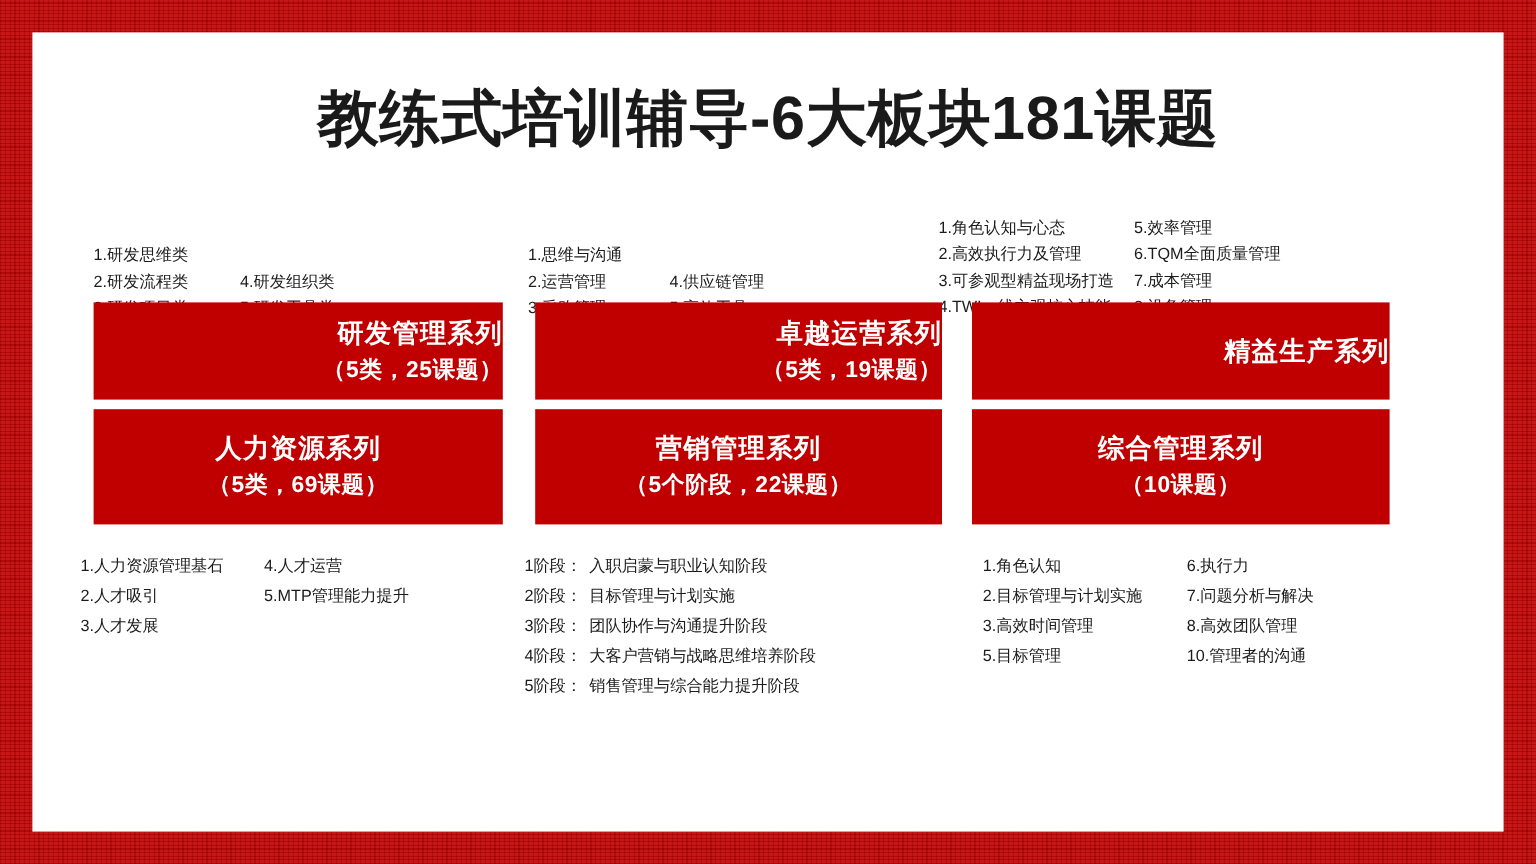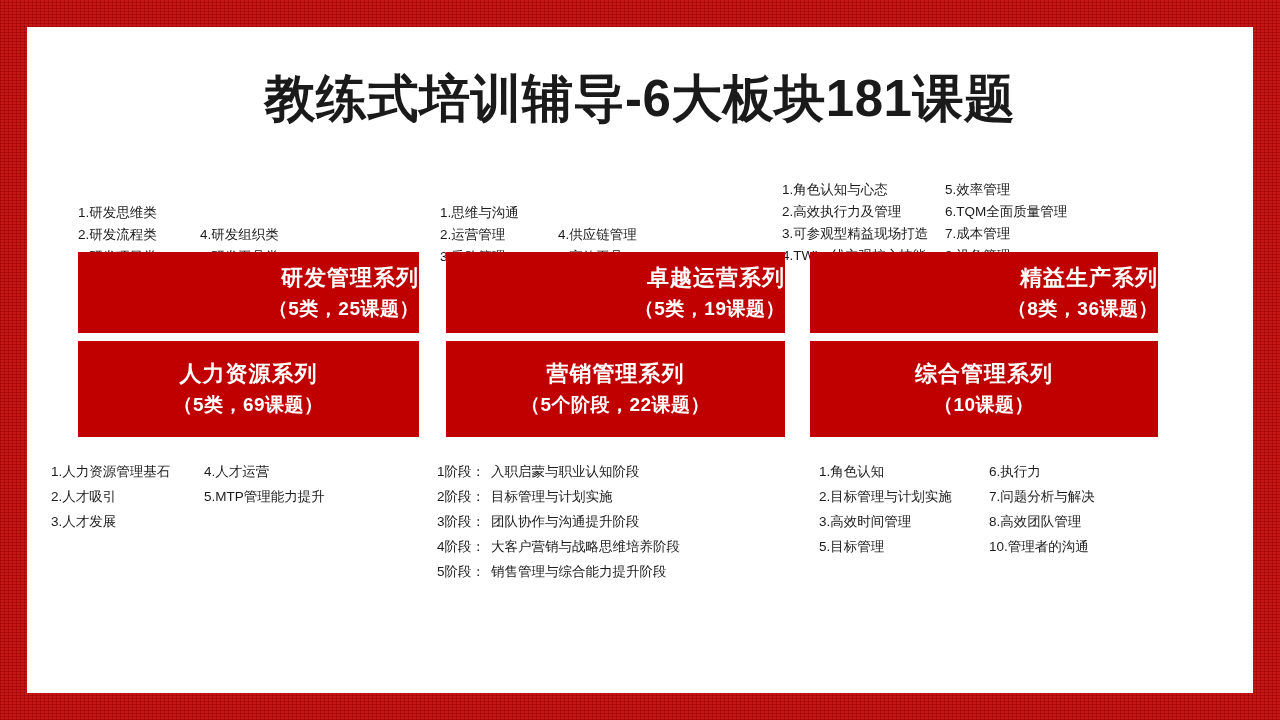--- a/index.html
+++ b/index.html
@@ -70,21 +70,21 @@
 
   
   #notes-rd        { left: 51px;  top: 175px; }
   #notes-rd .c1    { width: 122px; }
   #notes-ops       { left: 413px; top: 175px; }
   #notes-ops .c1   { width: 118px; }
   #notes-lean      { left: 755px; top: 152px; }
   #notes-lean .c1  { width: 163px; }
 
   
-  #notes-hr        { left: 24px;  top: 432px; }
+  #notes-hr        { left: 40px;  top: 432px; }
   #notes-hr .c1    { width: 153px; }
   #notes-mk        { left: 410px; top: 432px; }
   #notes-gm        { left: 792px; top: 432px; }
   #notes-gm .c1    { width: 170px; }
 
   .stage-row { display: block; height: 25px; }
   #notes-mk { line-height: 25px; }
   #notes-gm { line-height: 25px; }
   #notes-hr { line-height: 25px; }
   .stage-lbl { display: inline-block; width: 54px; }
@@ -151,21 +151,20 @@
     <div class="series-box r1 cA">
       <div class="series-title">研发管理系列</div>
       <div class="series-sub">（5类，25课题）</div>
     </div>
     <div class="series-box r1 cB">
       <div class="series-title">卓越运营系列</div>
       <div class="series-sub">（5类，19课题）</div>
     </div>
     <div class="series-box r1 cC">
       <div class="series-title">精益生产系列</div>
-      <div class="series-sub">（8类，36课题）</div>
     </div>
 
     <div class="series-box r2 cA">
       <div class="series-title">人力资源系列</div>
       <div class="series-sub">（5类，69课题）</div>
     </div>
     <div class="series-box r2 cB">
       <div class="series-title">营销管理系列</div>
       <div class="series-sub">（5个阶段，22课题）</div>
     </div>

